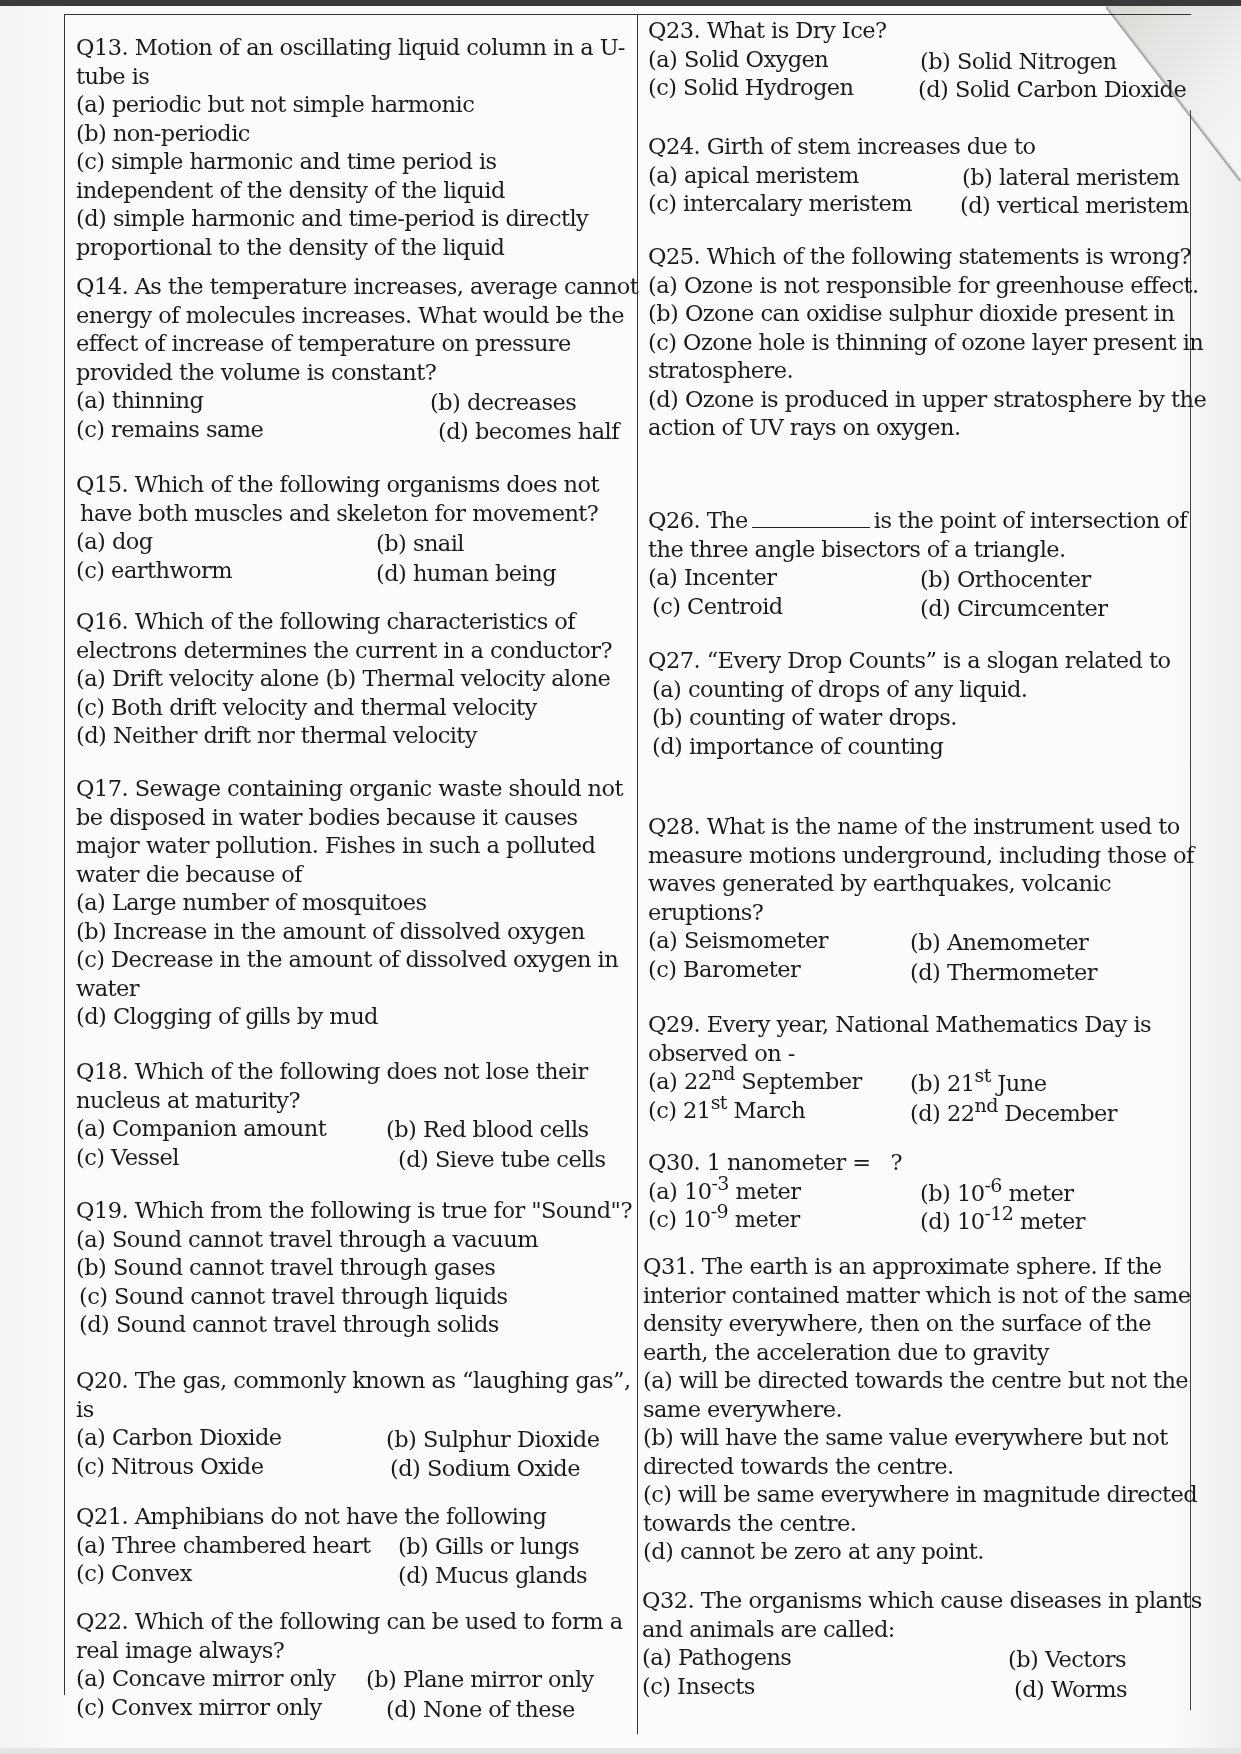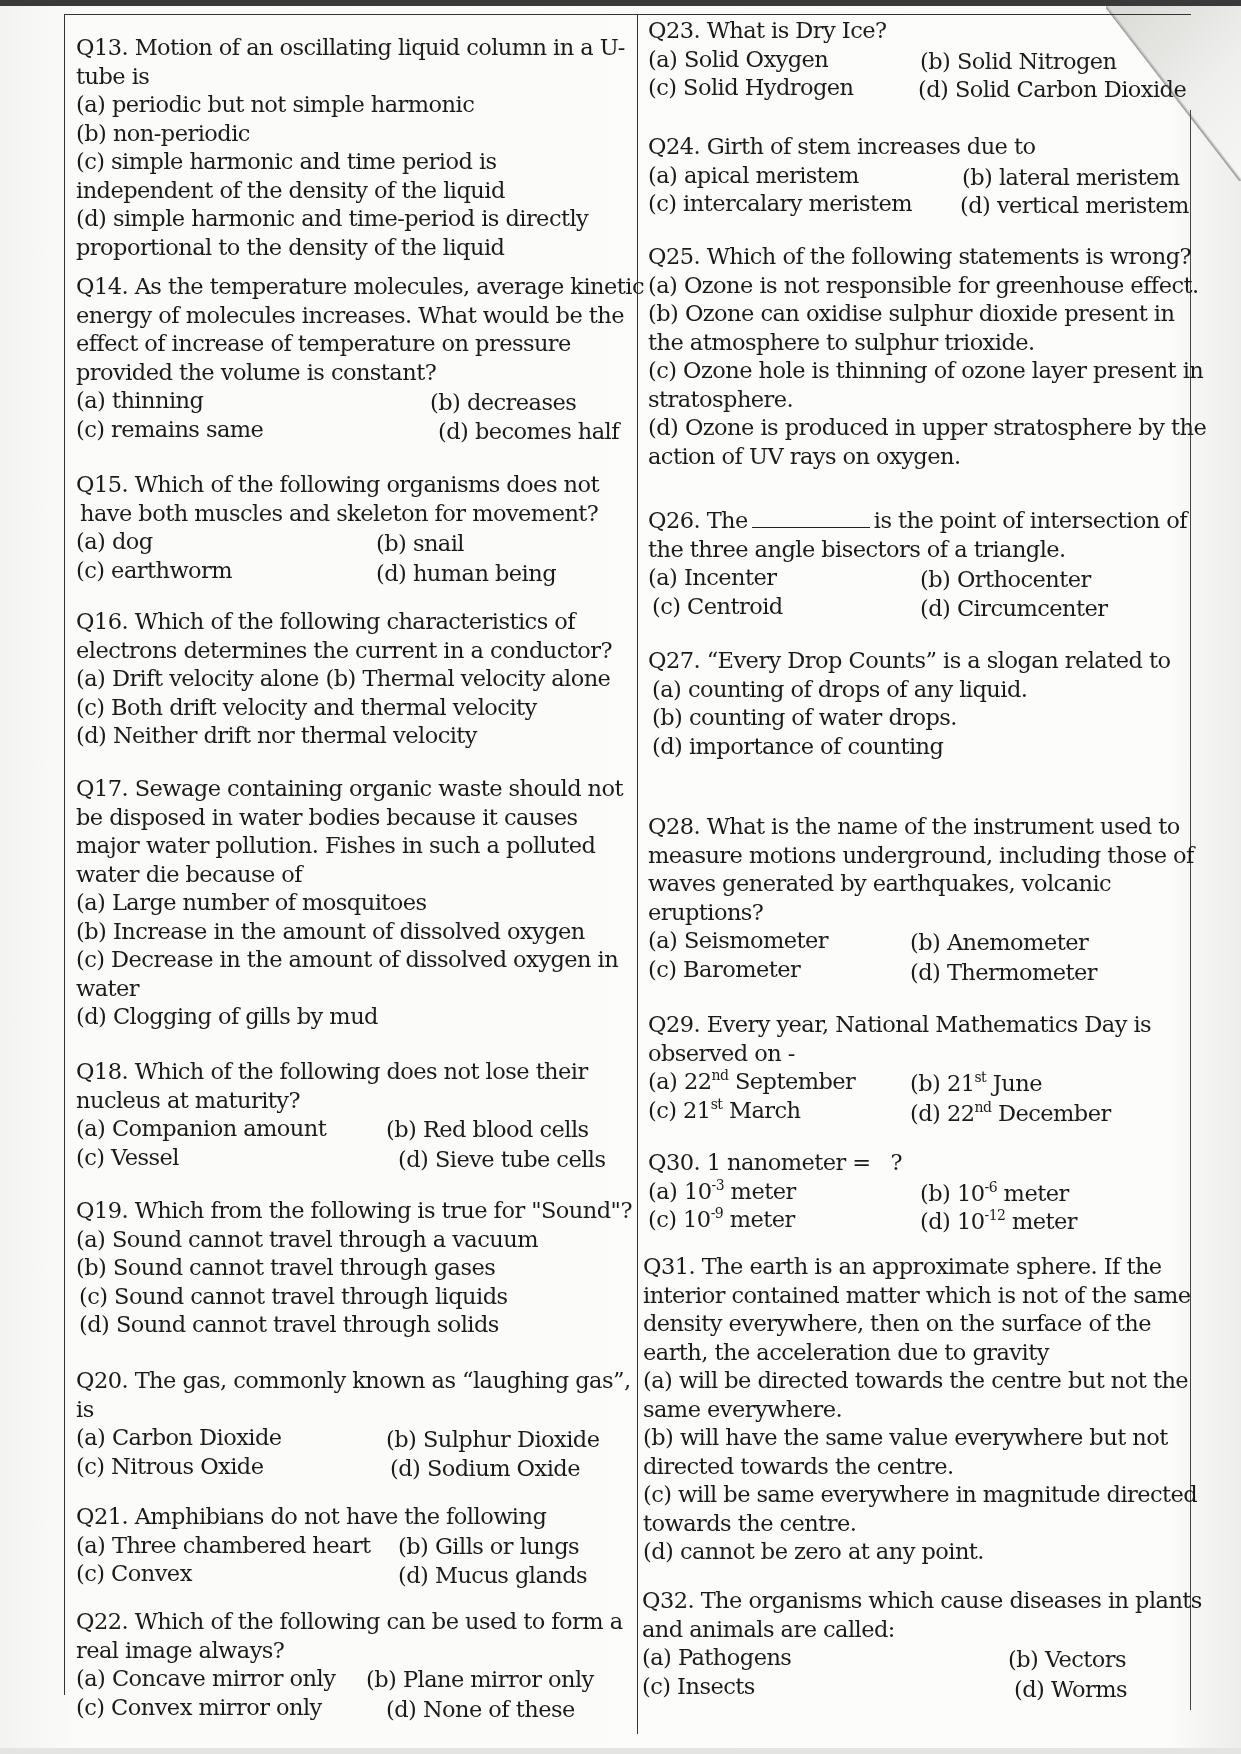--- a/index.html
+++ b/index.html
@@ -31,21 +31,21 @@
   }
   .col-divider { position: absolute; left: 637px; top: 14px; width: 0; height: 1720px; border-left: 1.5px solid #333; }
   .right-border { position: absolute; left: 1190px; top: 110px; width: 0; height: 1600px; border-left: 1.5px solid #444; }
   .col { position: absolute; top: 16px; font-size: 22.5px; line-height: 28.5px; letter-spacing: -0.55px; }
   .col.left { left: 76px; width: 556px; }
   .col.right { left: 648px; width: 538px; }
   .q { position: absolute; left: 0; width: 100%; }
   .line { white-space: nowrap; display: block; }
   .row { position: relative; height: 28.5px; white-space: nowrap; }
   .blank { display: inline-block; width: 118px; border-bottom: 1.5px solid #222; height: 20px; vertical-align: baseline; margin: 0 4px; }
-  sup { font-size: 14px; line-height: 0; vertical-align: 9px; }
+  sup { font-size: 19px; line-height: 0; vertical-align: 9px; }
 </style>
 </head>
 <body>
 
 <div class="scan-top-edge"></div>
 <div class="page"></div>
 <div class="fold"></div>
 <div class="fold-line"></div>
 <div class="scan-bottom-edge"></div>
 
@@ -60,21 +60,21 @@
     <span class="line">tube is</span>
     <span class="line">(a) periodic but not simple harmonic</span>
     <span class="line">(b) non-periodic</span>
     <span class="line">(c) simple harmonic and time period is</span>
     <span class="line">independent of the density of the liquid</span>
     <span class="line">(d) simple harmonic and time-period is directly</span>
     <span class="line">proportional to the density of the liquid</span>
   </div>
 
   <div class="q" style="top:256px">
-    <span class="line">Q14. As the temperature molecules, average kinetic</span>
+    <span class="line">Q14. As the temperature increases, average cannot</span>
     <span class="line">energy of molecules increases. What would be the</span>
     <span class="line">effect of increase of temperature on pressure</span>
     <span class="line">provided the volume is constant?</span>
     <div class="row">
       <span>(a) thinning</span>
       <span style="position:absolute;left:354px;top:2px">(b) decreases</span>
     </div>
     <div class="row">
       <span>(c) remains same</span>
       <span style="position:absolute;left:362px;top:2px">(d) becomes half</span>
@@ -197,21 +197,20 @@
     <div class="row">
       <span>(c) intercalary meristem</span>
       <span style="position:absolute;left:312px;top:2px">(d) vertical meristem</span>
     </div>
   </div>
 
   <div class="q" style="top:226px">
     <span class="line">Q25. Which of the following statements is wrong?</span>
     <span class="line">(a) Ozone is not responsible for greenhouse effect.</span>
     <span class="line">(b) Ozone can oxidise sulphur dioxide present in</span>
-    <span class="line">the atmosphere to sulphur trioxide.</span>
     <span class="line">(c) Ozone hole is thinning of ozone layer present in</span>
     <span class="line">stratosphere.</span>
     <span class="line">(d) Ozone is produced in upper stratosphere by the</span>
     <span class="line">action of UV rays on oxygen.</span>
   </div>
 
   <div class="q" style="top:490px">
     <span class="line">
       <span>Q26. The</span><span class="blank"></span><span>is the point of intersection of</span>
     </span>

